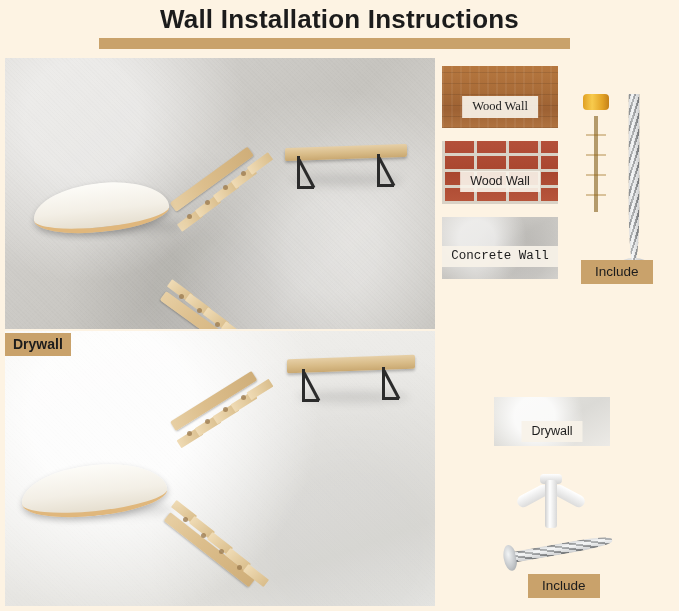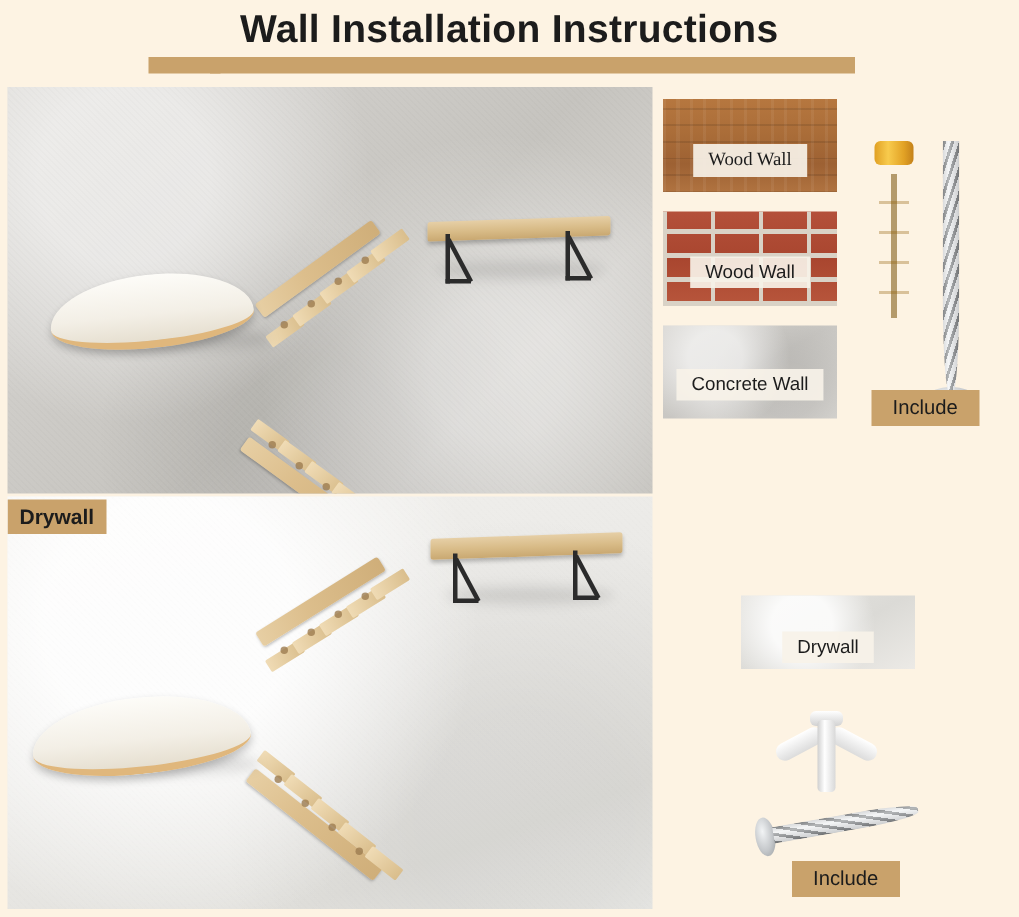--- a/index.html
+++ b/index.html
@@ -203,20 +203,21 @@
       linear-gradient(180deg, #b4503a 0%, #a9462f 50%, #b8563c 100%);
   }
   
   #swatch-concrete {
     left: 442px; top: 217px;
     width: 116px; height: 62px;
     background:
       radial-gradient(circle at 30% 35%, rgba(255,255,255,.6) 0 20%, rgba(0,0,0,0) 55%),
       radial-gradient(circle at 72% 70%, rgba(0,0,0,.07) 0 20%, rgba(0,0,0,0) 55%),
       linear-gradient(150deg, #d6d4d0 0%, #c8c6c2 50%, #d9d7d3 100%);
+    font-family: Liberation Mono, monospace;
   }
   
   #swatch-drywall {
     left: 494px; top: 397px;
     width: 116px; height: 49px;
     background:
       radial-gradient(circle at 35% 40%, rgba(255,255,255,.85) 0 25%, rgba(0,0,0,0) 60%),
       linear-gradient(150deg, #e6e5e1 0%, #dbdad6 55%, #eceae6 100%);
   }
 

